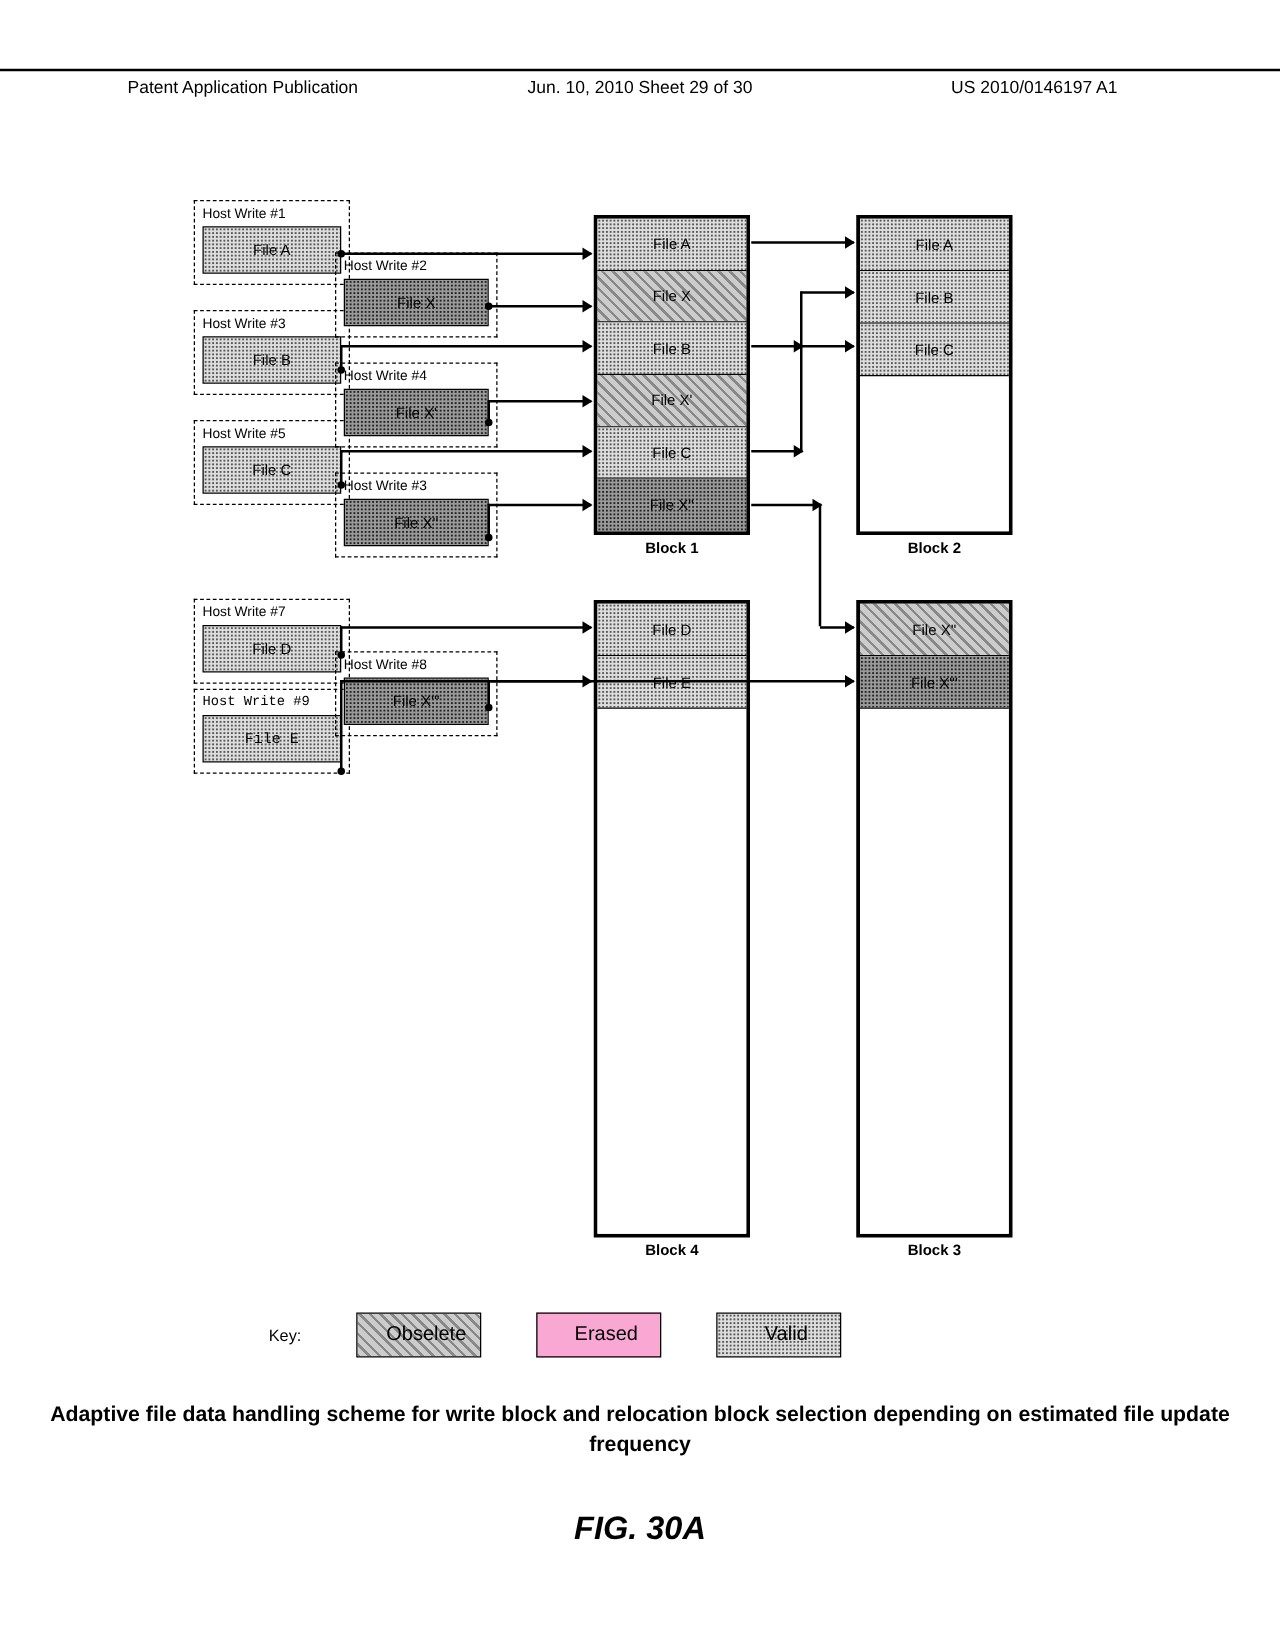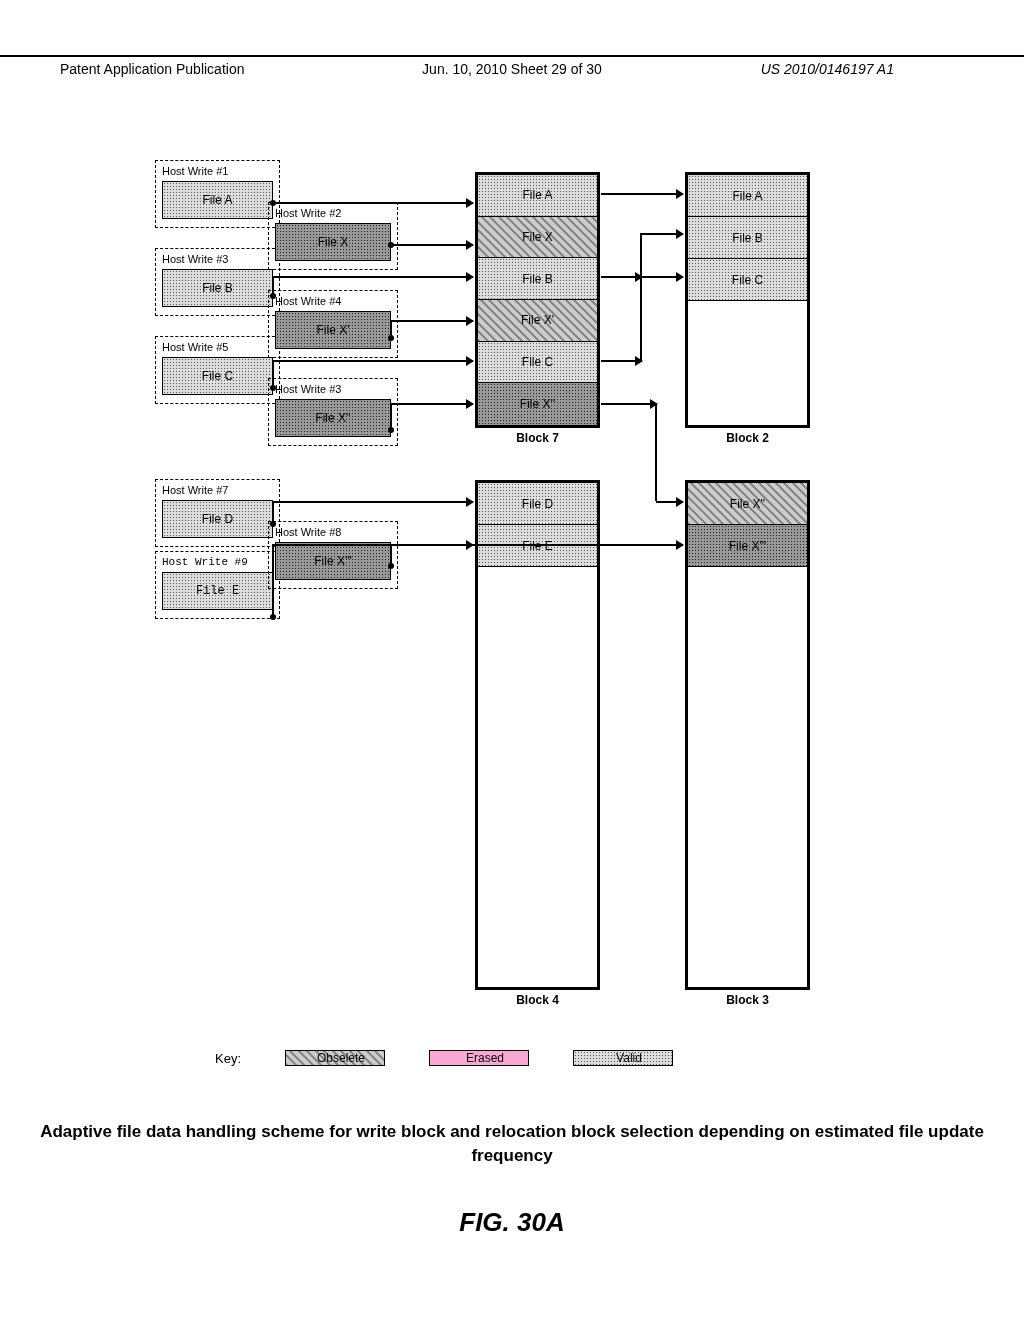--- a/index.html
+++ b/index.html
@@ -14,23 +14,23 @@
     position: absolute;
     top: 55px;
     left: 0;
     width: 1024px;
     border-top: 2px solid #000;
     padding-top: 4px;
     display: flex;
     justify-content: space-between;
     font-size: 14px;
   }
-  .header-left { margin-left: 60px; }
+  .header-left { margin-left: 102px; }
   .header-center { position: absolute; left: 50%; transform: translateX(-50%); }
-  .header-right { margin-right: 130px; font-style: italic; }
+  .header-right { margin-right: 130px; }
 
   .figure-area {
     position: absolute;
     top: 160px;
     left: 155px;
     width: 680px;
     height: 900px;
   }
 
   .host-col-left {
@@ -146,25 +146,25 @@
     top: 890px;
     left: 60px;
     display: flex;
     align-items: center;
     gap: 44px;
     font-size: 13px;
   }
   .key-box {
     border: 1.5px solid #000;
     width: 100px;
-    height: 16px;
+    height: 36px;
     display: flex;
     align-items: center;
     justify-content: center;
-    font-size: 12px;
+    font-size: 16px;
     padding-left: 12px;
   }
 
   .caption {
     position: absolute;
     top: 1120px;
     left: 0;
     width: 1024px;
     text-align: center;
     font-size: 17px;
@@ -238,21 +238,21 @@
 
   <div class="block" style="left:320px; top:12px; height:256px;">
     <div class="block-inner">
       <div class="slot valid">File A</div>
       <div class="slot obsolete">File X</div>
       <div class="slot valid">File B</div>
       <div class="slot obsolete">File X'</div>
       <div class="slot valid">File C</div>
       <div class="slot valid-dark">File X''</div>
     </div>
-    <div class="block-label">Block 7</div>
+    <div class="block-label">Block 1</div>
   </div>
 
   <div class="block" style="left:530px; top:12px; height:256px;">
     <div class="block-inner">
       <div class="slot valid">File A</div>
       <div class="slot valid">File B</div>
       <div class="slot valid">File C</div>
       <div class="empty-fill"></div>
     </div>
     <div class="block-label">Block 2</div>

